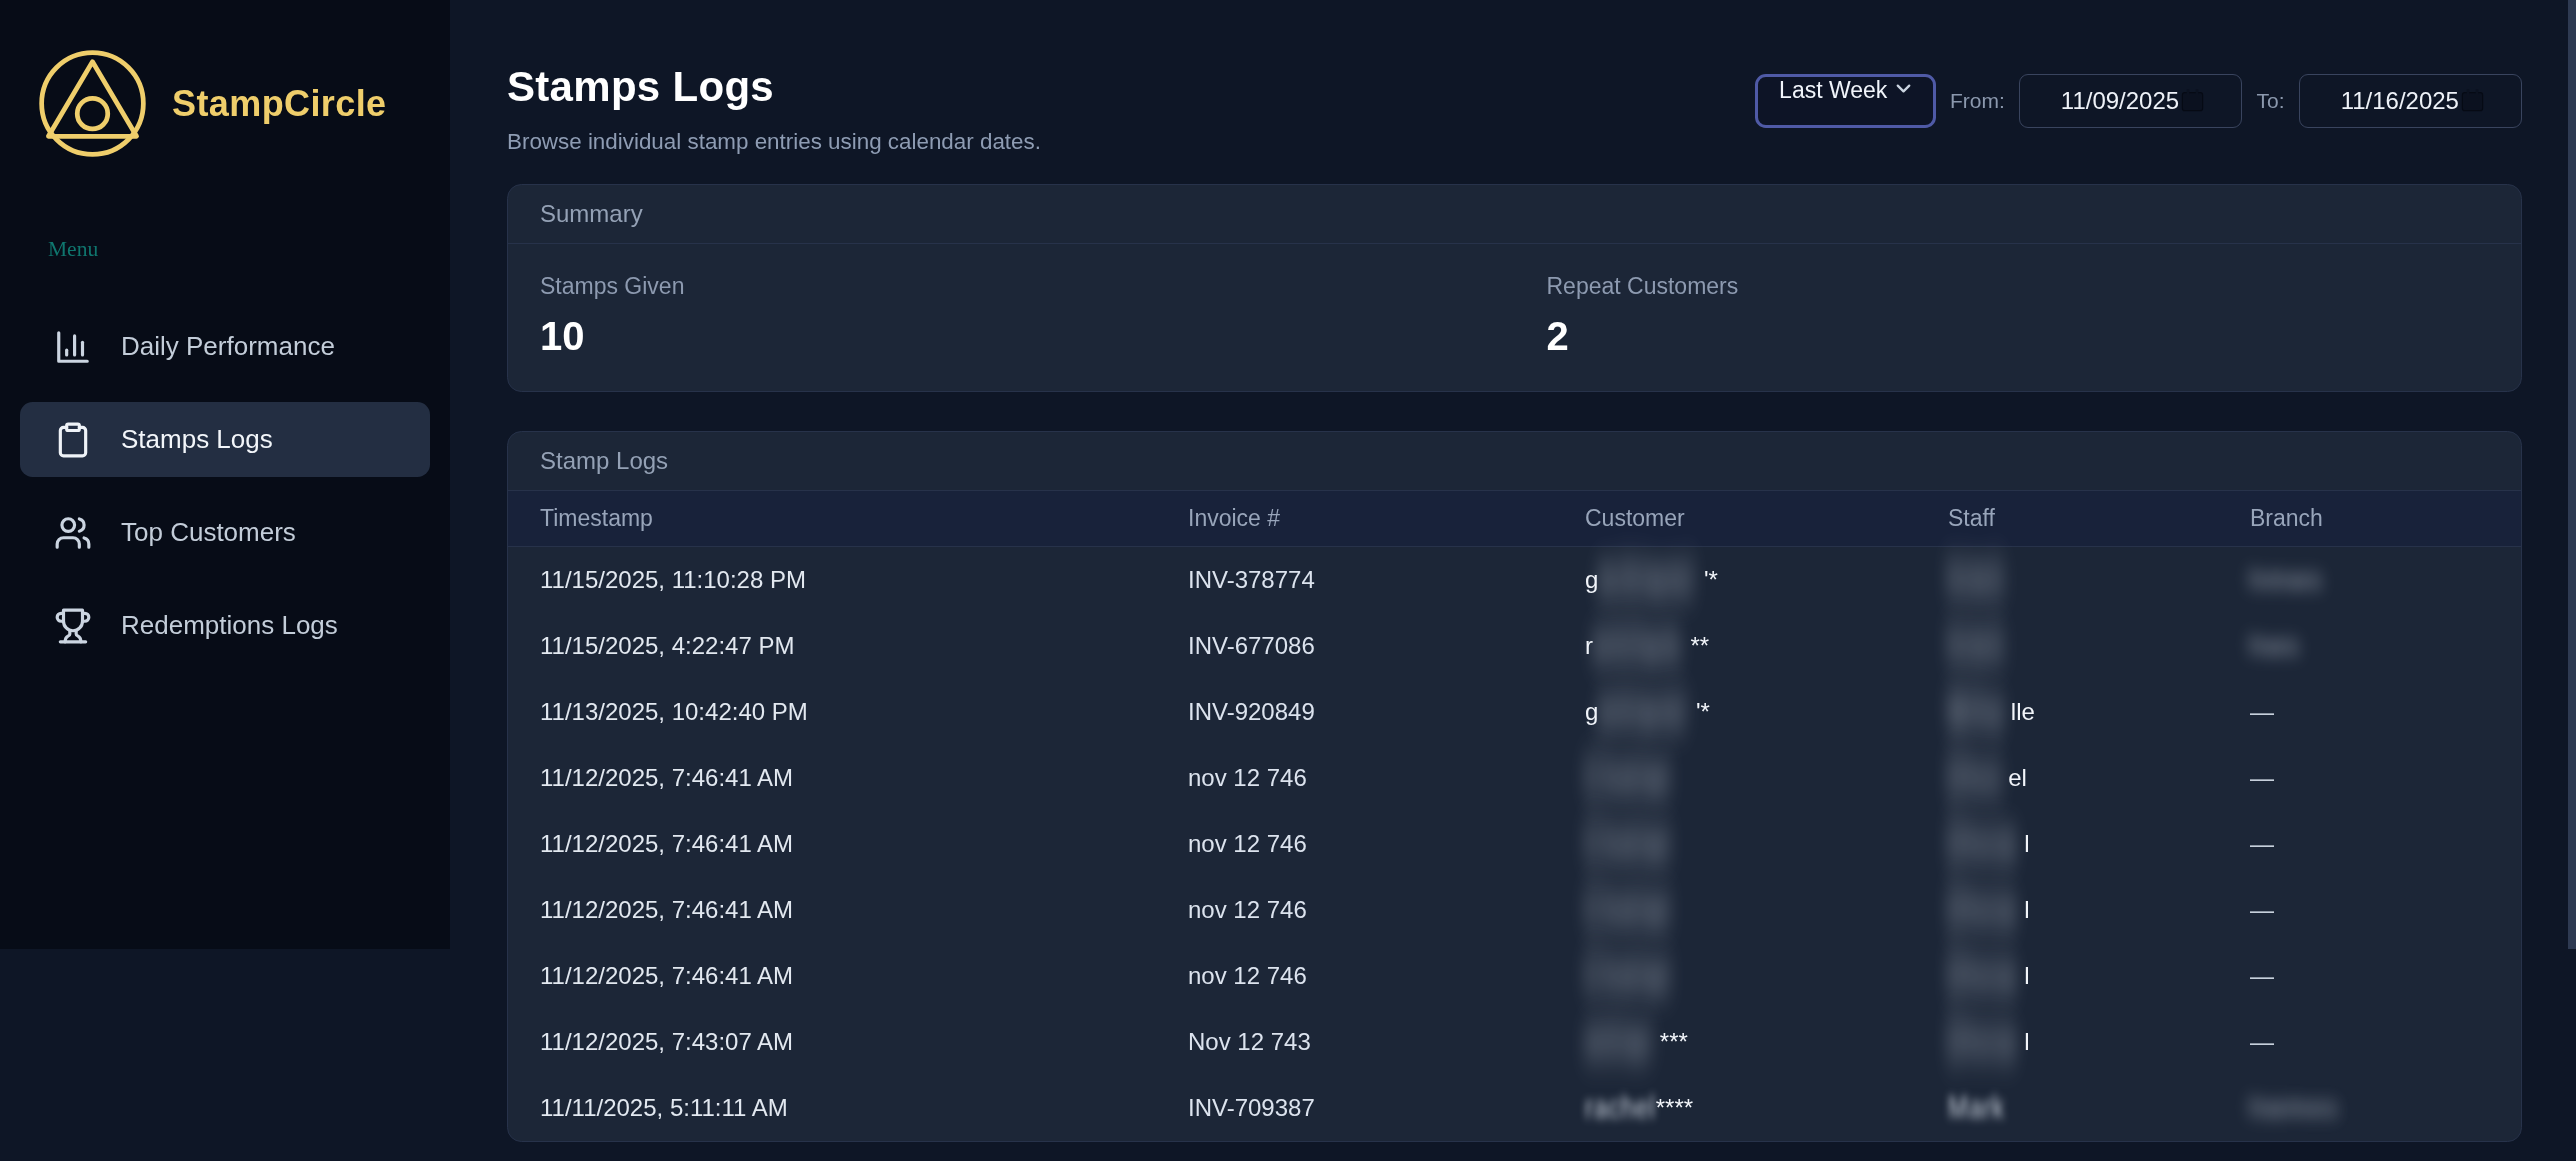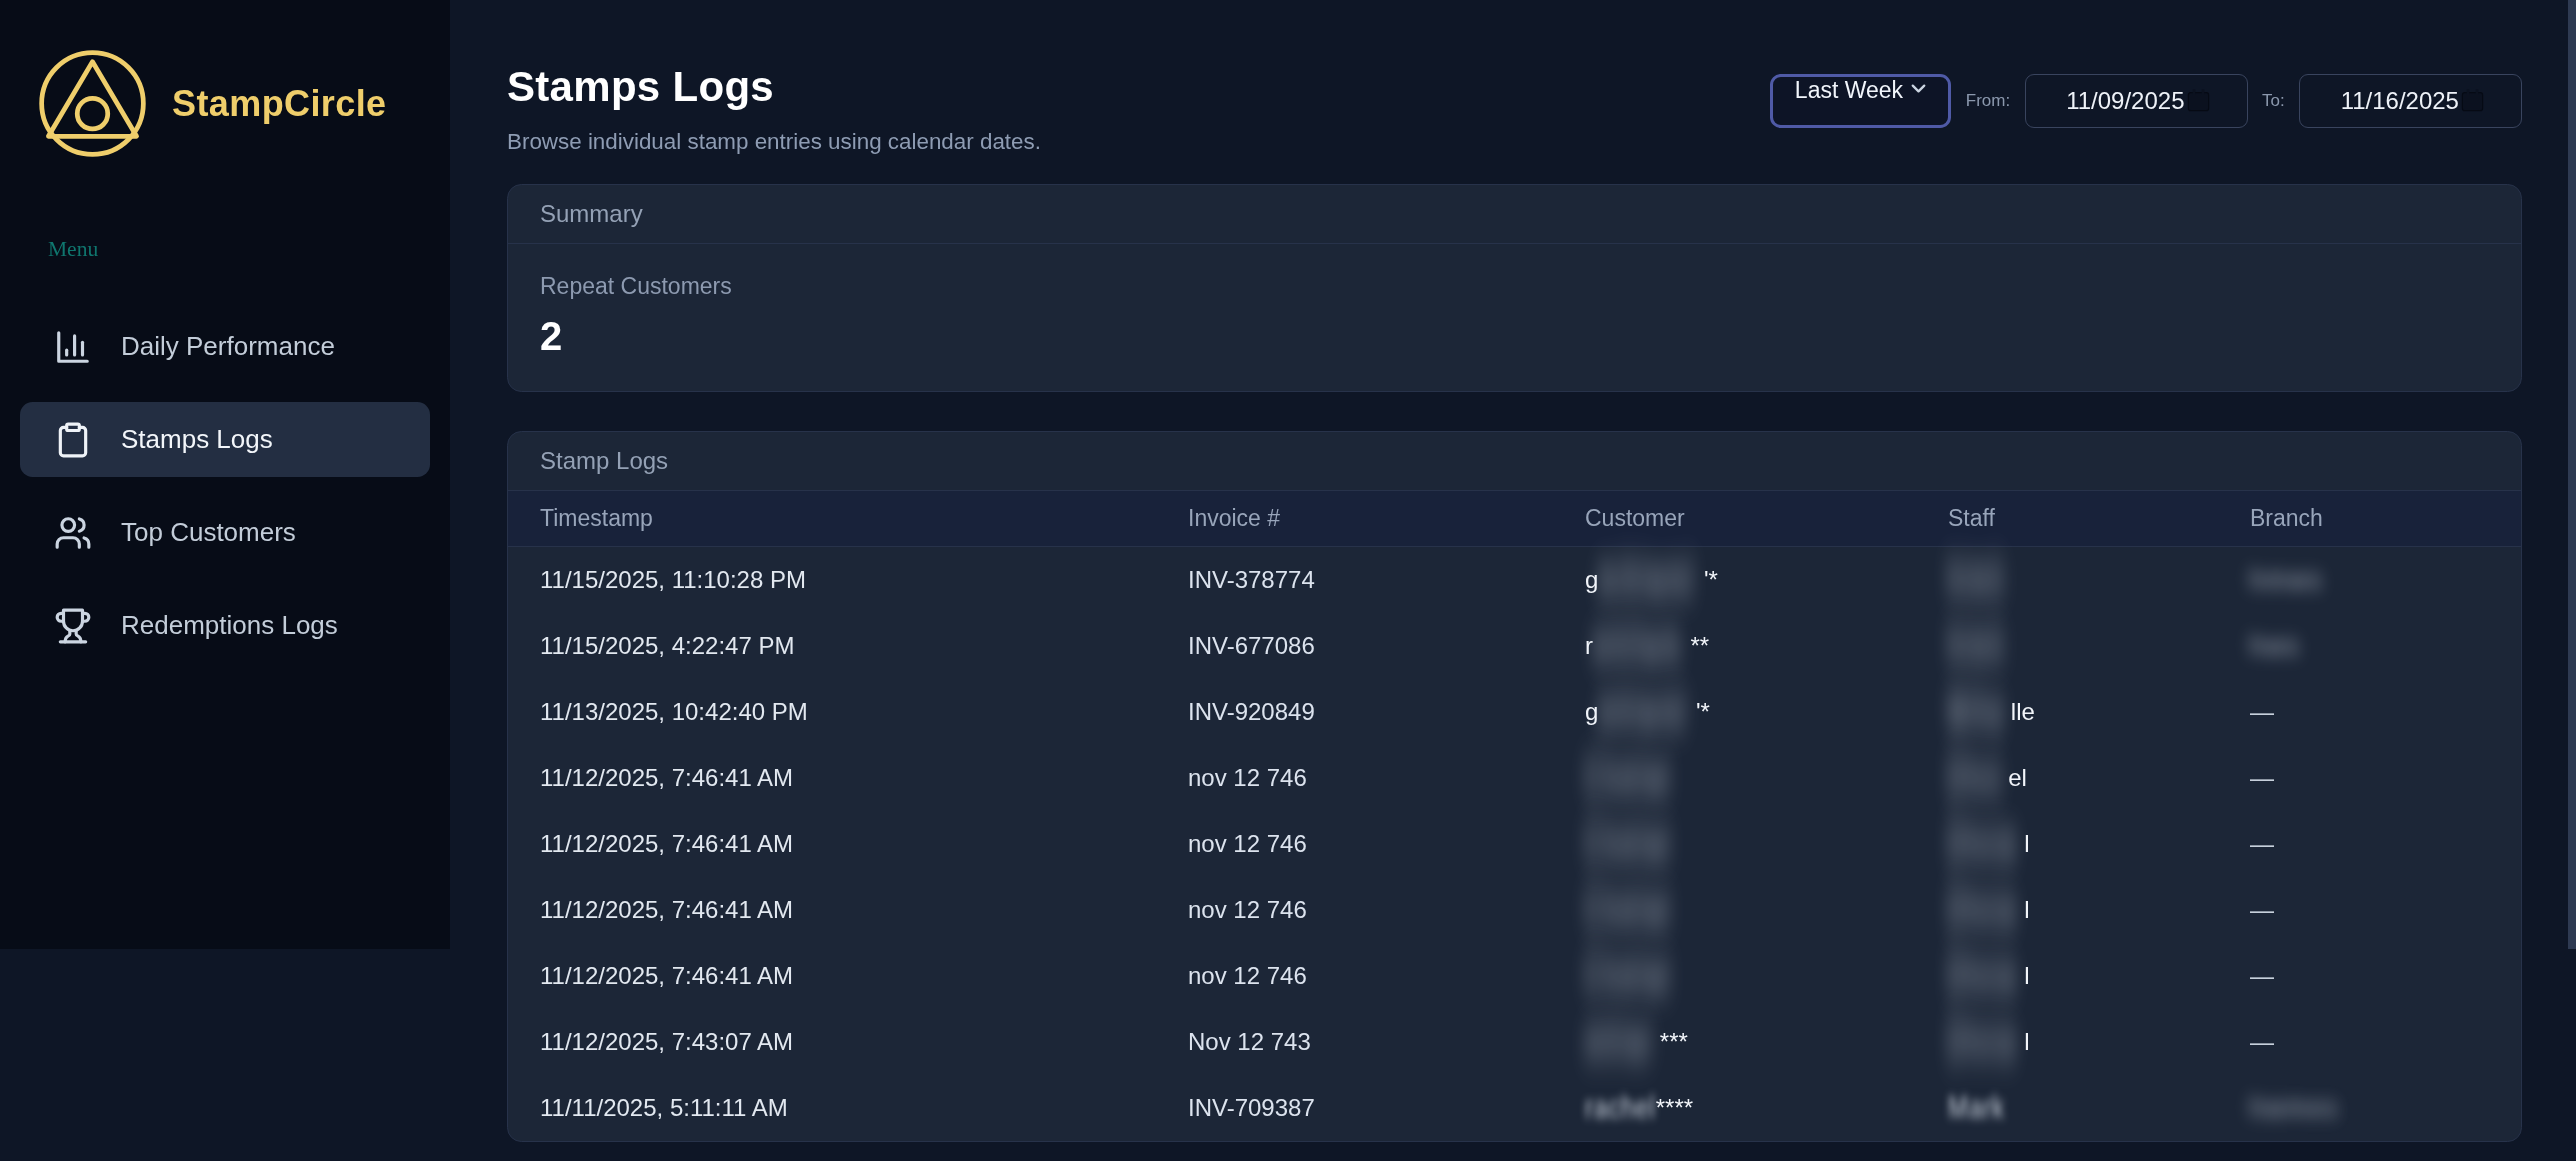--- a/index.html
+++ b/index.html
@@ -33,21 +33,21 @@
   .page-subtitle { font-size:22.4px; color:#8e9cb3; margin-top:18px; }
 
   .controls { display:flex; align-items:center; gap:14.4px; margin-top:10.8px; }
   .range-select {
     display:flex; justify-content:space-between;
     width:181px; height:54px; padding:0 18px 0 21.5px;
     background:#0d1426; border:3.6px solid #4f5aa6; border-radius:10.8px;
     color:#f1f5fb; font-size:23px; cursor:pointer;
   }
   .range-select svg { width:23px; height:23px; stroke:#cbd5e1; }
-  .ctrl-label { color:#8b98ad; font-size:17px; }
+  .ctrl-label { color:#8b98ad; font-size:21px; }
   .date-input {
     display:flex; align-items:center; justify-content:center;
     width:223px; height:54px; padding:0 14.4px 0 20px;
     background:transparent; border:1.8px solid #39445e; border-radius:9px;
     color:#eef2f8; font-size:24px; cursor:text;
   }
   .cal-icon { width:27px; height:29px; }
 
   
   .card {
@@ -180,20 +180,24 @@
               <path d="M8 2v5M16 2v5" stroke="#0b111f" stroke-width="2.4"></path>
             </svg>
         </div>
       </div>
     </div>
 
     <section class="card summary-card">
       <div class="card-header">Summary</div>
       <div class="summary-body">
         <div class="stat">
+          <div class="stat-label">Stamps Given</div>
+          <div class="stat-value">10</div>
+        </div>
+        <div class="stat">
           <div class="stat-label">Repeat Customers</div>
           <div class="stat-value">2</div>
         </div>
       </div>
     </section>
 
     <section class="card logs-card">
       <div class="card-header">Stamp Logs</div>
       <div class="thead">
         <div>Timestamp</div>

